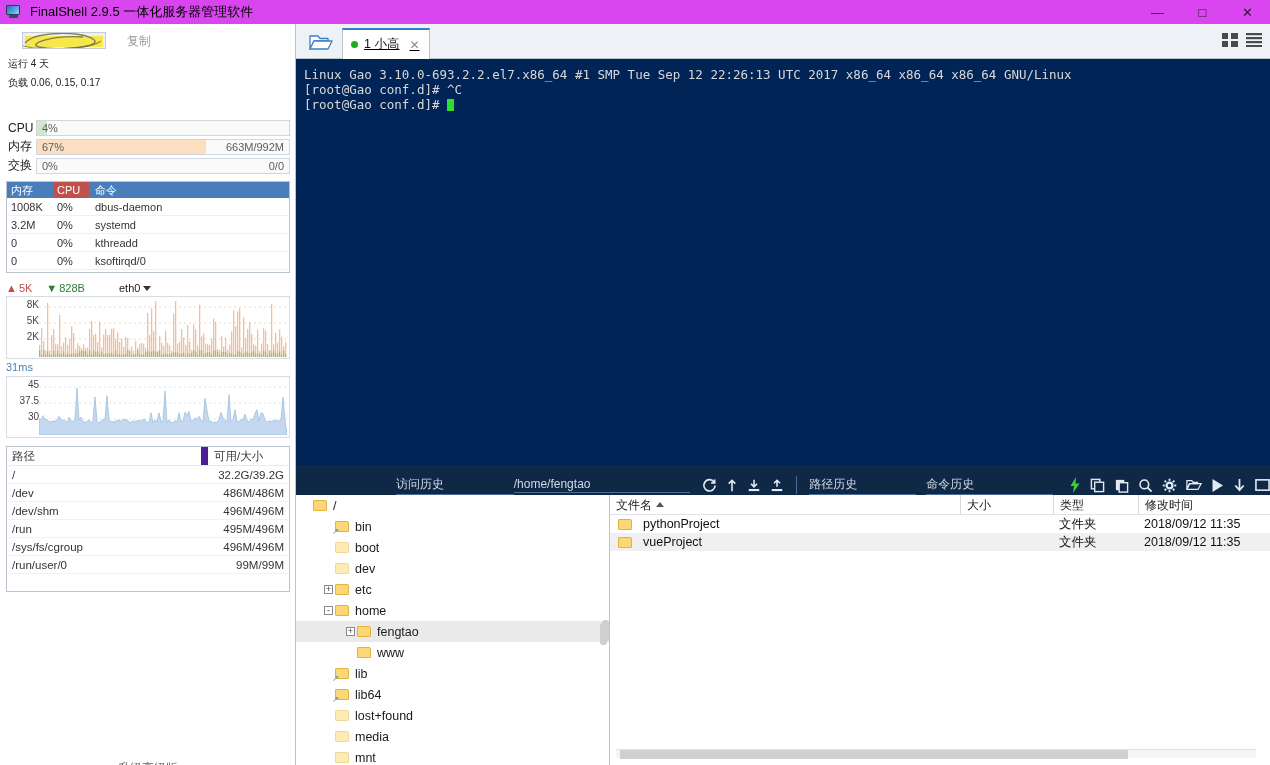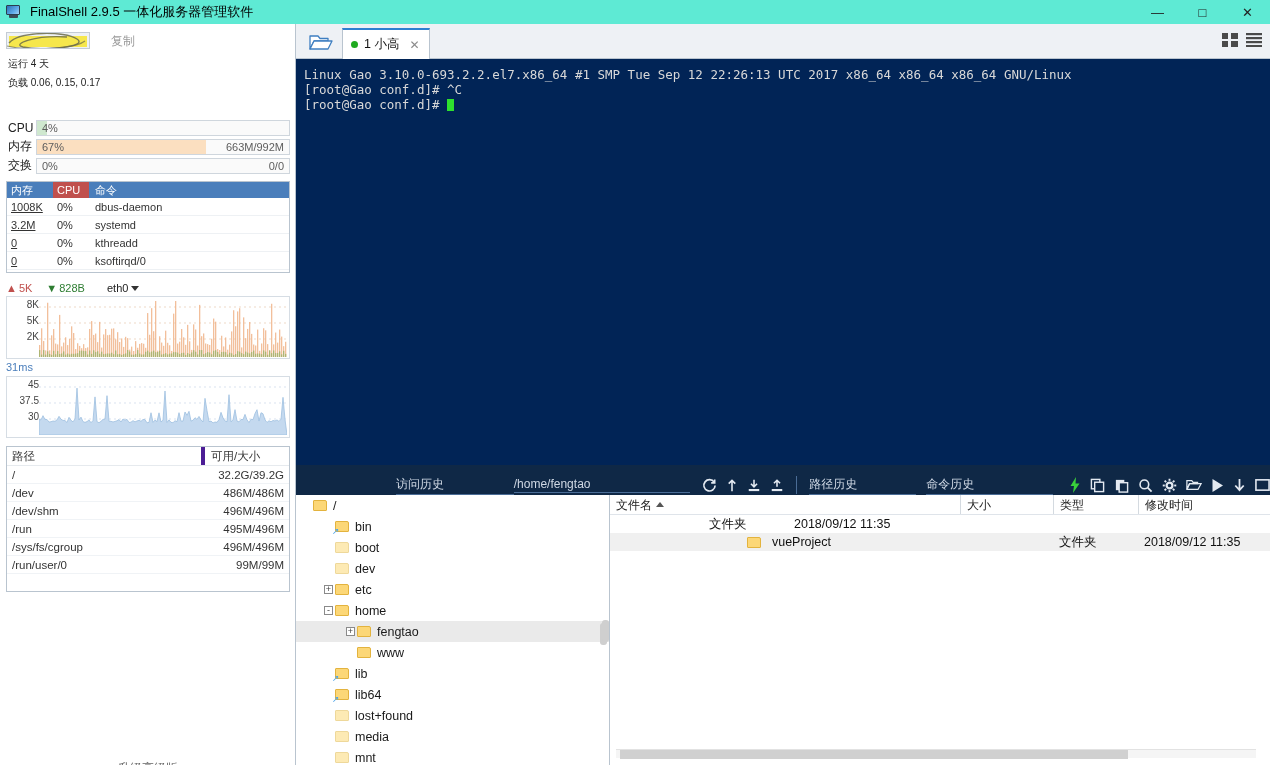--- a/index.html
+++ b/index.html
@@ -8,21 +8,21 @@
     font-family: "Liberation Sans", "DejaVu Sans", sans-serif;
     font-size: 12px;
     background: #ffffff;
     overflow: hidden;
   }
   #app { position: relative; width: 1270px; height: 765px; }
 
   
   .titlebar {
     position: absolute; left: 0; top: 0; width: 1270px; height: 24px;
-    background: #5eead4; display: flex; align-items: center;
+    background: #d946ef; display: flex; align-items: center;
   }
   .title-icon { width: 18px; height: 16px; margin-left: 5px; position: relative; }
   .title-icon .scr {
     position: absolute; left: 1px; top: 1px; width: 14px; height: 10px;
     background: linear-gradient(135deg,#2a6fb5 0%,#5da8e8 60%,#9fd0f5 100%);
     border: 1px solid #2b3d4f; border-radius: 1px;
   }
   .title-icon .base {
     position: absolute; left: 4px; top: 11px; width: 9px; height: 3px;
     background: #3b4a57; border-radius: 0 0 1px 1px;
@@ -32,21 +32,21 @@
   .win-btn {
     width: 45px; height: 24px; display: flex; align-items: center; justify-content: center;
     color: #222; font-size: 13px; line-height: 1;
   }
 
   
   .left-panel {
     position: absolute; left: 0; top: 24px; width: 296px; height: 741px;
     background: #ffffff; border-right: 1px solid #b9c4cf;
   }
-  .host-row { position: absolute; left: 6px; top: 6px; width: 284px; height: 24px; }
+  .host-row { position: absolute; left: 22px; top: 6px; width: 284px; height: 24px; }
   .host-ip {
     position: absolute; left: 0; top: 2px; width: 84px; height: 17px;
     background: #eef1f4; border: 1px solid #c4ccd4; overflow: hidden;
   }
   .redact-hl {
     position: absolute; left: 2px; top: 3px; width: 78px; height: 11px;
     background: #f5e642; opacity: .95;
   }
   .redact-scribble { position: absolute; left: -2px; top: -4px; }
   .copy-btn {
@@ -69,70 +69,70 @@
   
   .proc-table {
     position: absolute; left: 6px; top: 157px; width: 284px; height: 92px;
     border: 1px solid #b9c4cf; background: #fff; overflow: hidden;
   }
   .proc-head { display: flex; height: 16px; background: #4a7ebb; color: #fff; font-size: 11px; }
   .proc-head .c1 { width: 46px; padding-left: 4px; line-height: 16px; }
   .proc-head .c2 { width: 36px; background: #c0504d; line-height: 16px; padding-left: 4px; }
   .proc-head .c3 { flex: 1; line-height: 16px; padding-left: 6px; }
   .proc-row { display: flex; height: 18px; font-size: 11px; color: #333; border-bottom: 1px solid #eef1f4; }
-  .proc-row .c1 { width: 46px; padding-left: 4px; line-height: 18px; text-decoration: underline; }
+  .proc-row .c1 { width: 46px; padding-left: 4px; line-height: 18px; }
   .proc-row .c2 { width: 36px; padding-left: 4px; line-height: 18px; }
   .proc-row .c3 { flex: 1; padding-left: 6px; line-height: 18px; }
 
   
   .net-head { position: absolute; left: 6px; top: 255px; width: 284px; height: 18px; display: flex; align-items: center; font-size: 11px; }
   .net-up { color: #c0504d; margin-left: 2px; }
   .net-down { color: #2e7d32; margin-left: 18px; }
-  .net-iface { color: #222; margin-left: 22px; display: flex; align-items: center; gap: 3px; }
+  .net-iface { color: #222; margin-left: 34px; display: flex; align-items: center; gap: 3px; }
   .caret-d { width: 0; height: 0; border-left: 4px solid transparent; border-right: 4px solid transparent; border-top: 5px solid #333; }
 
   .graph-box {
     position: absolute; left: 6px; width: 284px; background: #fff;
     border: 1px solid #d6dde4; overflow: hidden;
   }
   .graph-net { top: 272px; height: 63px; }
   .graph-ping { top: 352px; height: 62px; }
   .graph-yaxis { position: absolute; left: 4px; top: 0; width: 28px; font-size: 10px; color: #444; }
   .graph-yaxis div { position: absolute; right: 0; }
   .ping-label { position: absolute; left: 6px; top: 337px; font-size: 11px; color: #4a7ebb; }
   .spark { position: absolute; left: 32px; top: 2px; right: 2px; bottom: 2px; }
 
   
   .disk-table {
     position: absolute; left: 6px; top: 422px; width: 284px; height: 146px;
     border: 1px solid #b9c4cf; background: #fff; overflow: hidden;
   }
   .disk-head { display: flex; height: 19px; font-size: 11.5px; color: #333; border-bottom: 1px solid #e6eaee; }
   .disk-head .dc1 { flex: 1; padding-left: 5px; line-height: 19px; }
-  .disk-head .dc2 { width: 88px; padding-left: 6px; line-height: 19px; border-left: 4px solid #4c1d95; }
+  .disk-head .dc2 { width: 88px; padding-left: 6px; line-height: 19px; border-left: 7px solid #4c1d95; }
   .disk-row { display: flex; height: 18px; font-size: 11.5px; color: #333; border-bottom: 1px solid #f0f3f6; }
   .disk-row .dc1 { flex: 1; padding-left: 5px; line-height: 18px; }
   .disk-row .dc2 { width: 88px; padding-right: 5px; line-height: 18px; text-align: right; }
 
   .upgrade-link {
     position: absolute; left: 0; top: 736px; width: 296px; text-align: center;
     font-size: 12px; color: #666;
   }
 
   
   .tabbar {
     position: absolute; left: 296px; top: 24px; width: 974px; height: 35px;
     background: #eef1f5; border-bottom: 1px solid #b9c4cf;
   }
   .folder-btn { position: absolute; left: 12px; top: 8px; width: 26px; height: 20px; }
   .term-tab {
     position: absolute; left: 46px; top: 4px; height: 31px; min-width: 88px;
     background: #fff; border: 1px solid #b9c4cf; border-bottom: none;
     border-top: 2px solid #2f7fd0;
-    display: flex; align-items: center; padding: 0 8px; gap: 6px;
+    display: flex; align-items: center; padding: 0 8px; gap: 6px; text-decoration: underline;
   }
   .tab-dot { width: 7px; height: 7px; border-radius: 50%; background: #1faa1f; }
   .tab-label { font-size: 12.5px; color: #111; white-space: nowrap; }
   .tab-close { font-size: 12px; color: #8a8a8a; margin-left: 4px; }
   .layout-btns { position: absolute; right: 8px; top: 9px; display: flex; gap: 8px; }
 
   .terminal {
     position: absolute; left: 296px; top: 59px; width: 974px; height: 406px;
     background: #012456; padding: 8px 0 0 8px; overflow: hidden;
   }
@@ -876,26 +876,32 @@
       <div class="lh" style="width:350px;">
         <span>文件名</span>
         <span class="sort-asc"></span>
       </div>
       <div class="lh" style="width:93px;">大小</div>
       <div class="lh" style="width:85px;">类型</div>
       <div class="lh" style="flex:1;">修改时间</div>
     </div>
     <div id="list-rows">
         <div class="list-row">
+          <div class="lc name" style="width:350px;padding-left:8px;">
+            <span class="fico" style="height:11px;">
+              <i></i>
+            </span>
+            <span>pythonProject</span>
+          </div>
           <div class="lc" style="width:93px;"></div>
           <div class="lc" style="width:85px;">文件夹</div>
           <div class="lc" style="flex:1;">2018/09/12 11:35</div>
         </div>
         <div class="list-row alt">
-          <div class="lc name" style="width:350px;padding-left:8px;justify-content:center;">
+          <div class="lc name" style="width:350px;padding-left:8px;">
             <span class="fico" style="height:11px;">
               <i></i>
             </span>
             <span>vueProject</span>
           </div>
           <div class="lc" style="width:93px;"></div>
           <div class="lc" style="width:85px;">文件夹</div>
           <div class="lc" style="flex:1;">2018/09/12 11:35</div>
         </div>
       </div>

